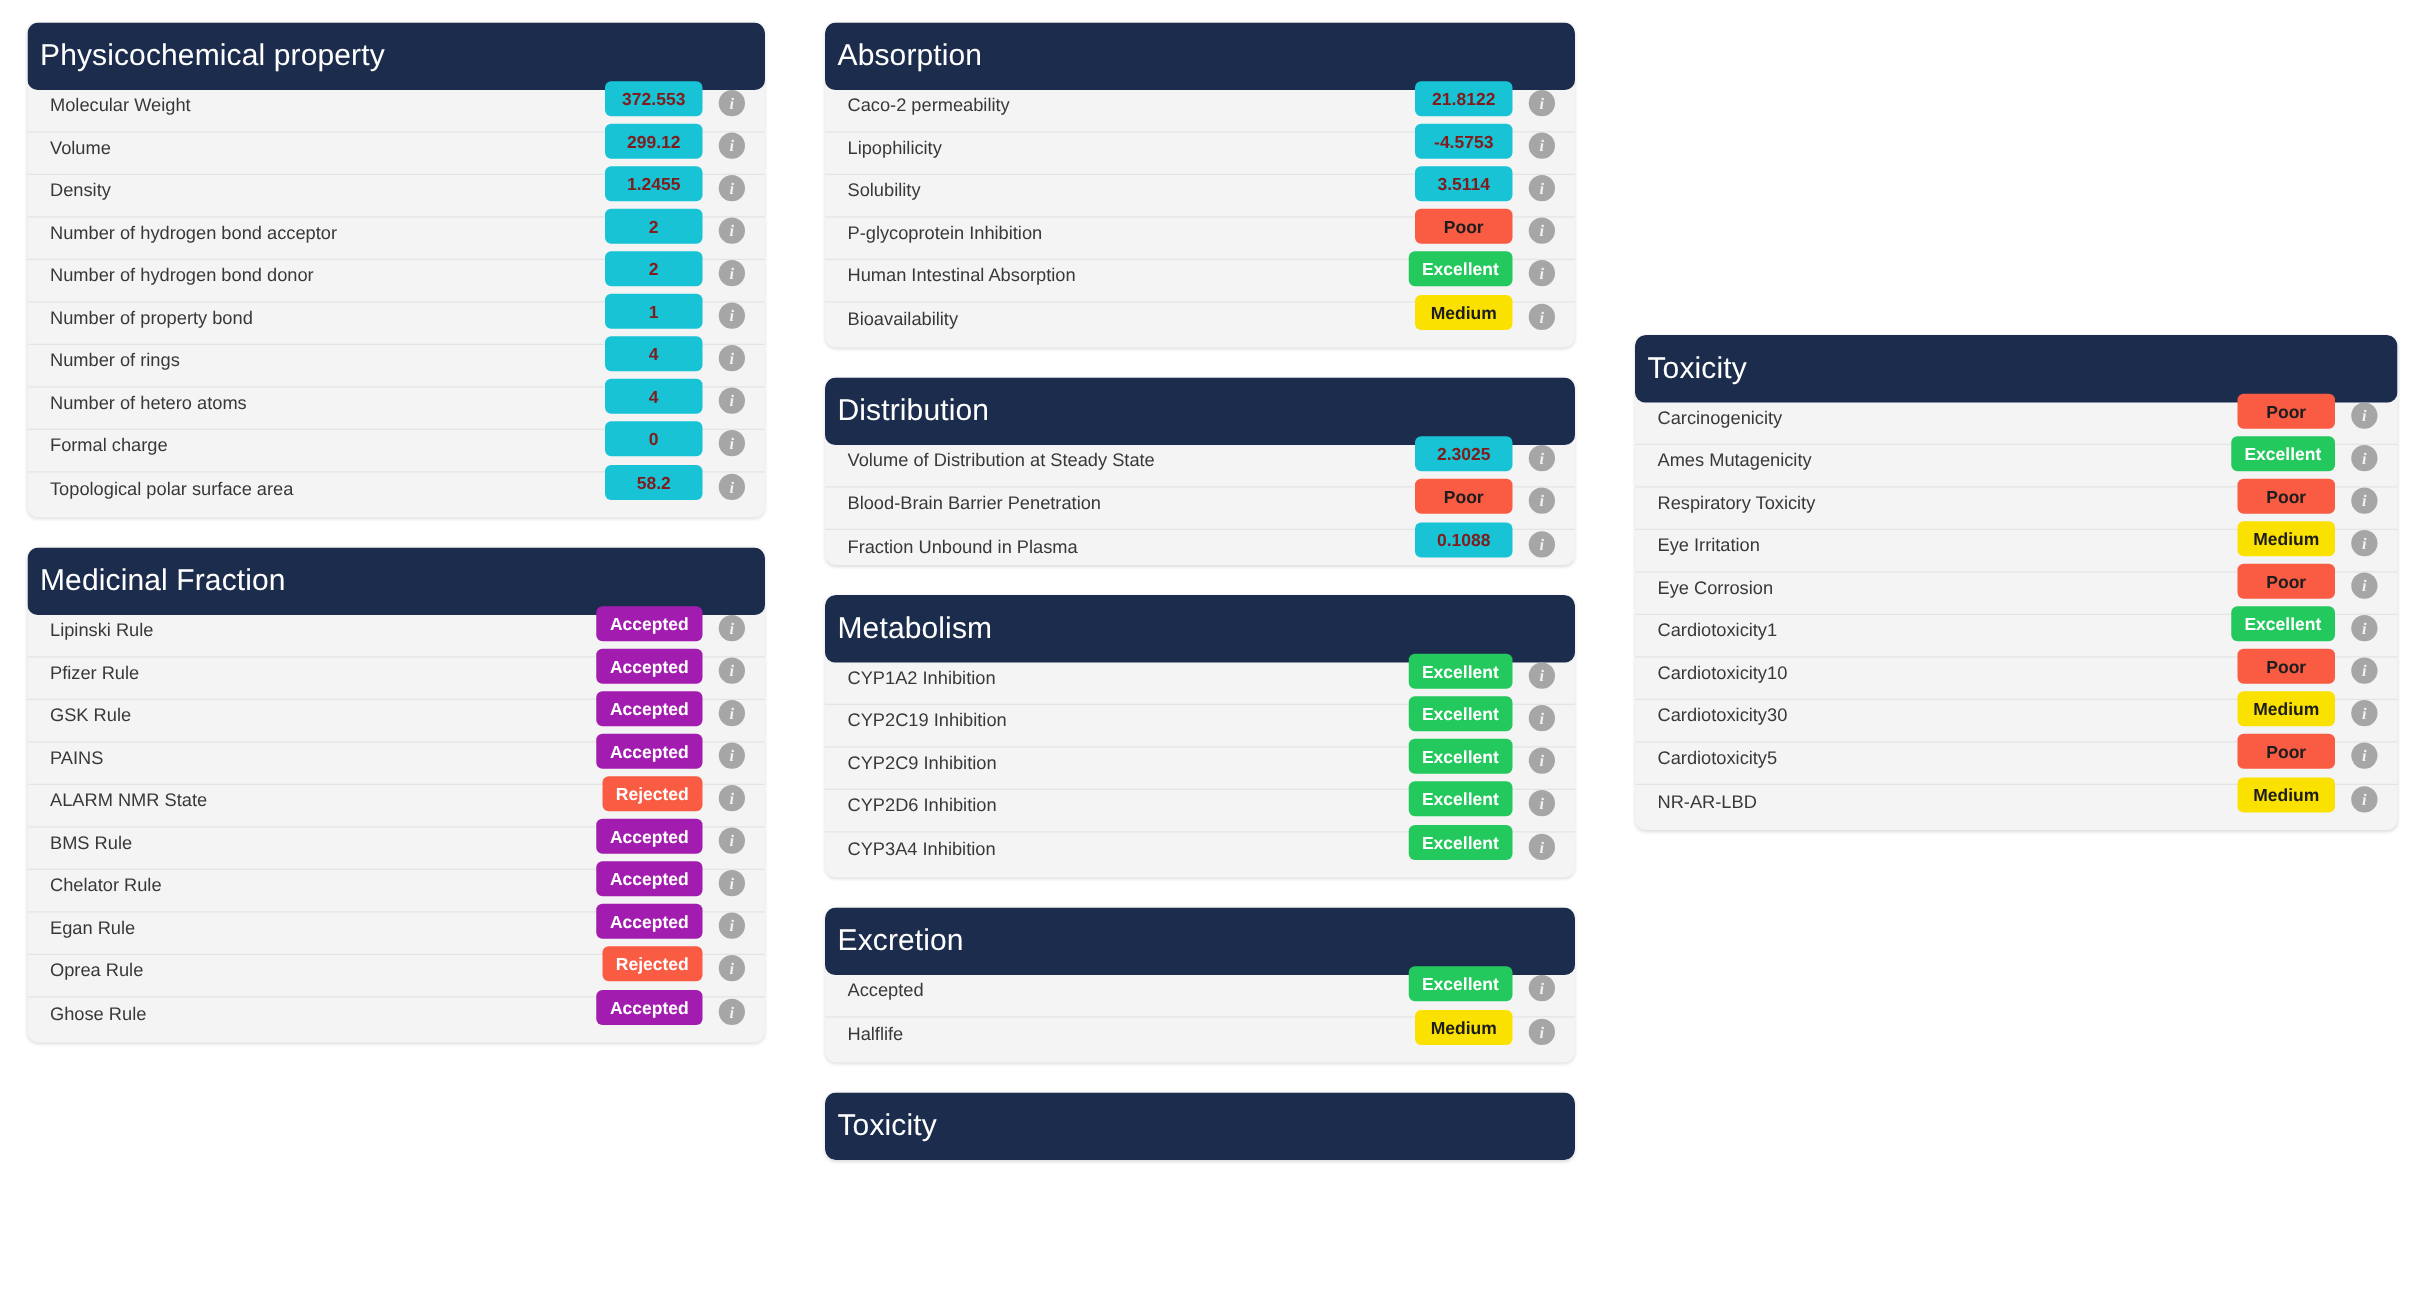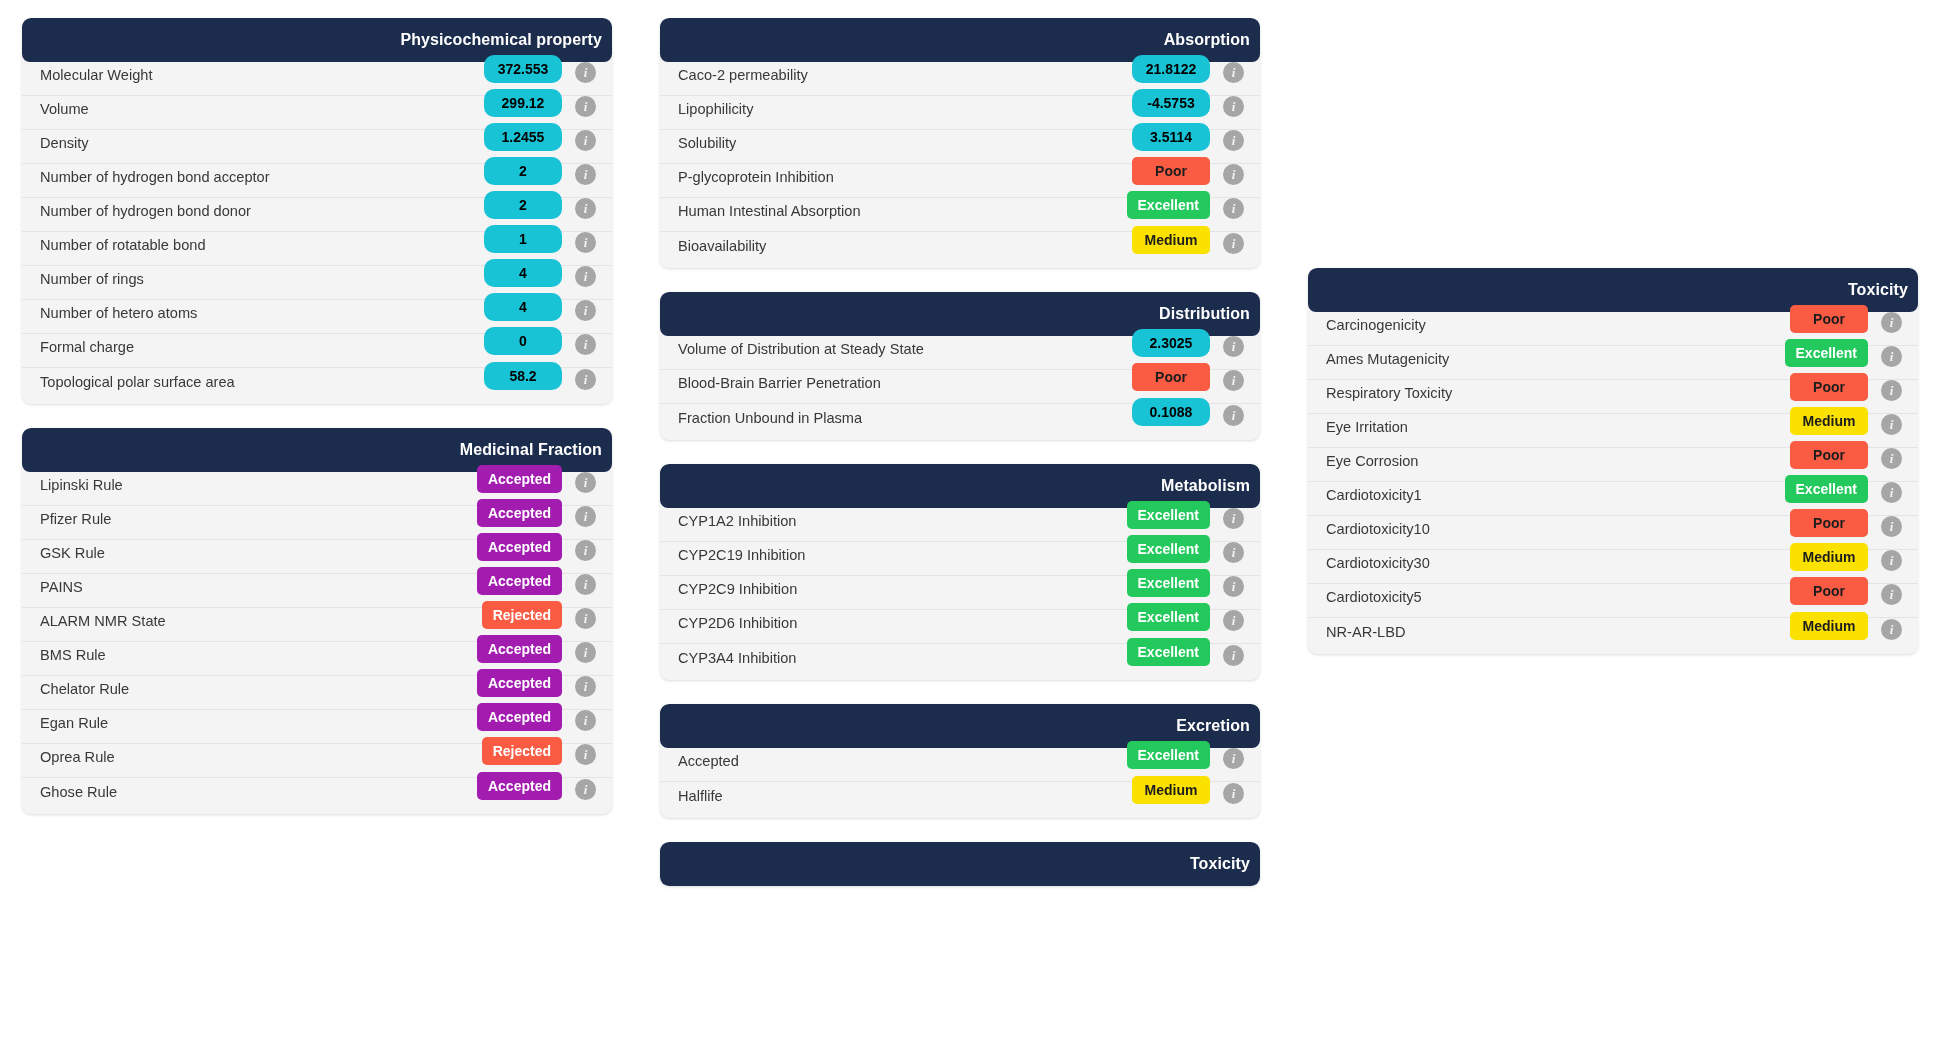--- a/index.html
+++ b/index.html
@@ -31,23 +31,23 @@
     border-radius: 9px;
     box-shadow: 0 1px 3px rgba(0,0,0,0.14);
     margin-bottom: 24px;
     overflow: hidden;
   }
   .card.clipped { max-height: 150px; }
 
   .card-header {
     background: #1c2c4c;
     color: #ffffff;
-    font-size: 16px;
-    font-weight: bold;
-    text-align: right;
+    font-size: 24px;
+    font-weight: normal;
+    text-align: left;
     padding: 13px 10px;
     border-radius: 8px;
     letter-spacing: .1px;
   }
   .card-header.standalone { border-radius: 8px; }
 
   .card-body { padding: 0 0 2px 0; }
 
   .row {
     display: flex;
@@ -70,21 +70,21 @@
     flex: 0 0 auto;
     min-width: 78px;
     text-align: center;
     font-size: 14px;
     font-weight: 600;
     padding: 6px 11px;
     border-radius: 5px;
     margin-right: 13px;
     line-height: 1.15;
   }
-  .badge.num       { background: #18c3d6; color: #000000; border-radius: 10px; }
+  .badge.num       { background: #18c3d6; color: #7f1d1d; }
   .badge.excellent { background: #23c95c; color: #ffffff; }
   .badge.poor      { background: #f95b43; color: #1d1d1d; }
   .badge.medium    { background: #fae100; color: #1d1d1d; }
   .badge.accepted  { background: #a21caf; color: #ffffff; }
   .badge.rejected  { background: #f95b43; color: #ffffff; }
 
   .info-icon {
     flex: 0 0 auto;
     width: 21px; height: 21px;
     border-radius: 50%;
@@ -130,21 +130,21 @@
             <div class="row-label">Number of hydrogen bond acceptor</div>
             <div class="badge num">2</div>
             <div class="info-icon">i</div>
           </div>
           <div class="row">
             <div class="row-label">Number of hydrogen bond donor</div>
             <div class="badge num">2</div>
             <div class="info-icon">i</div>
           </div>
           <div class="row">
-            <div class="row-label">Number of rotatable bond</div>
+            <div class="row-label">Number of property bond</div>
             <div class="badge num">1</div>
             <div class="info-icon">i</div>
           </div>
           <div class="row">
             <div class="row-label">Number of rings</div>
             <div class="badge num">4</div>
             <div class="info-icon">i</div>
           </div>
           <div class="row">
             <div class="row-label">Number of hetero atoms</div>

